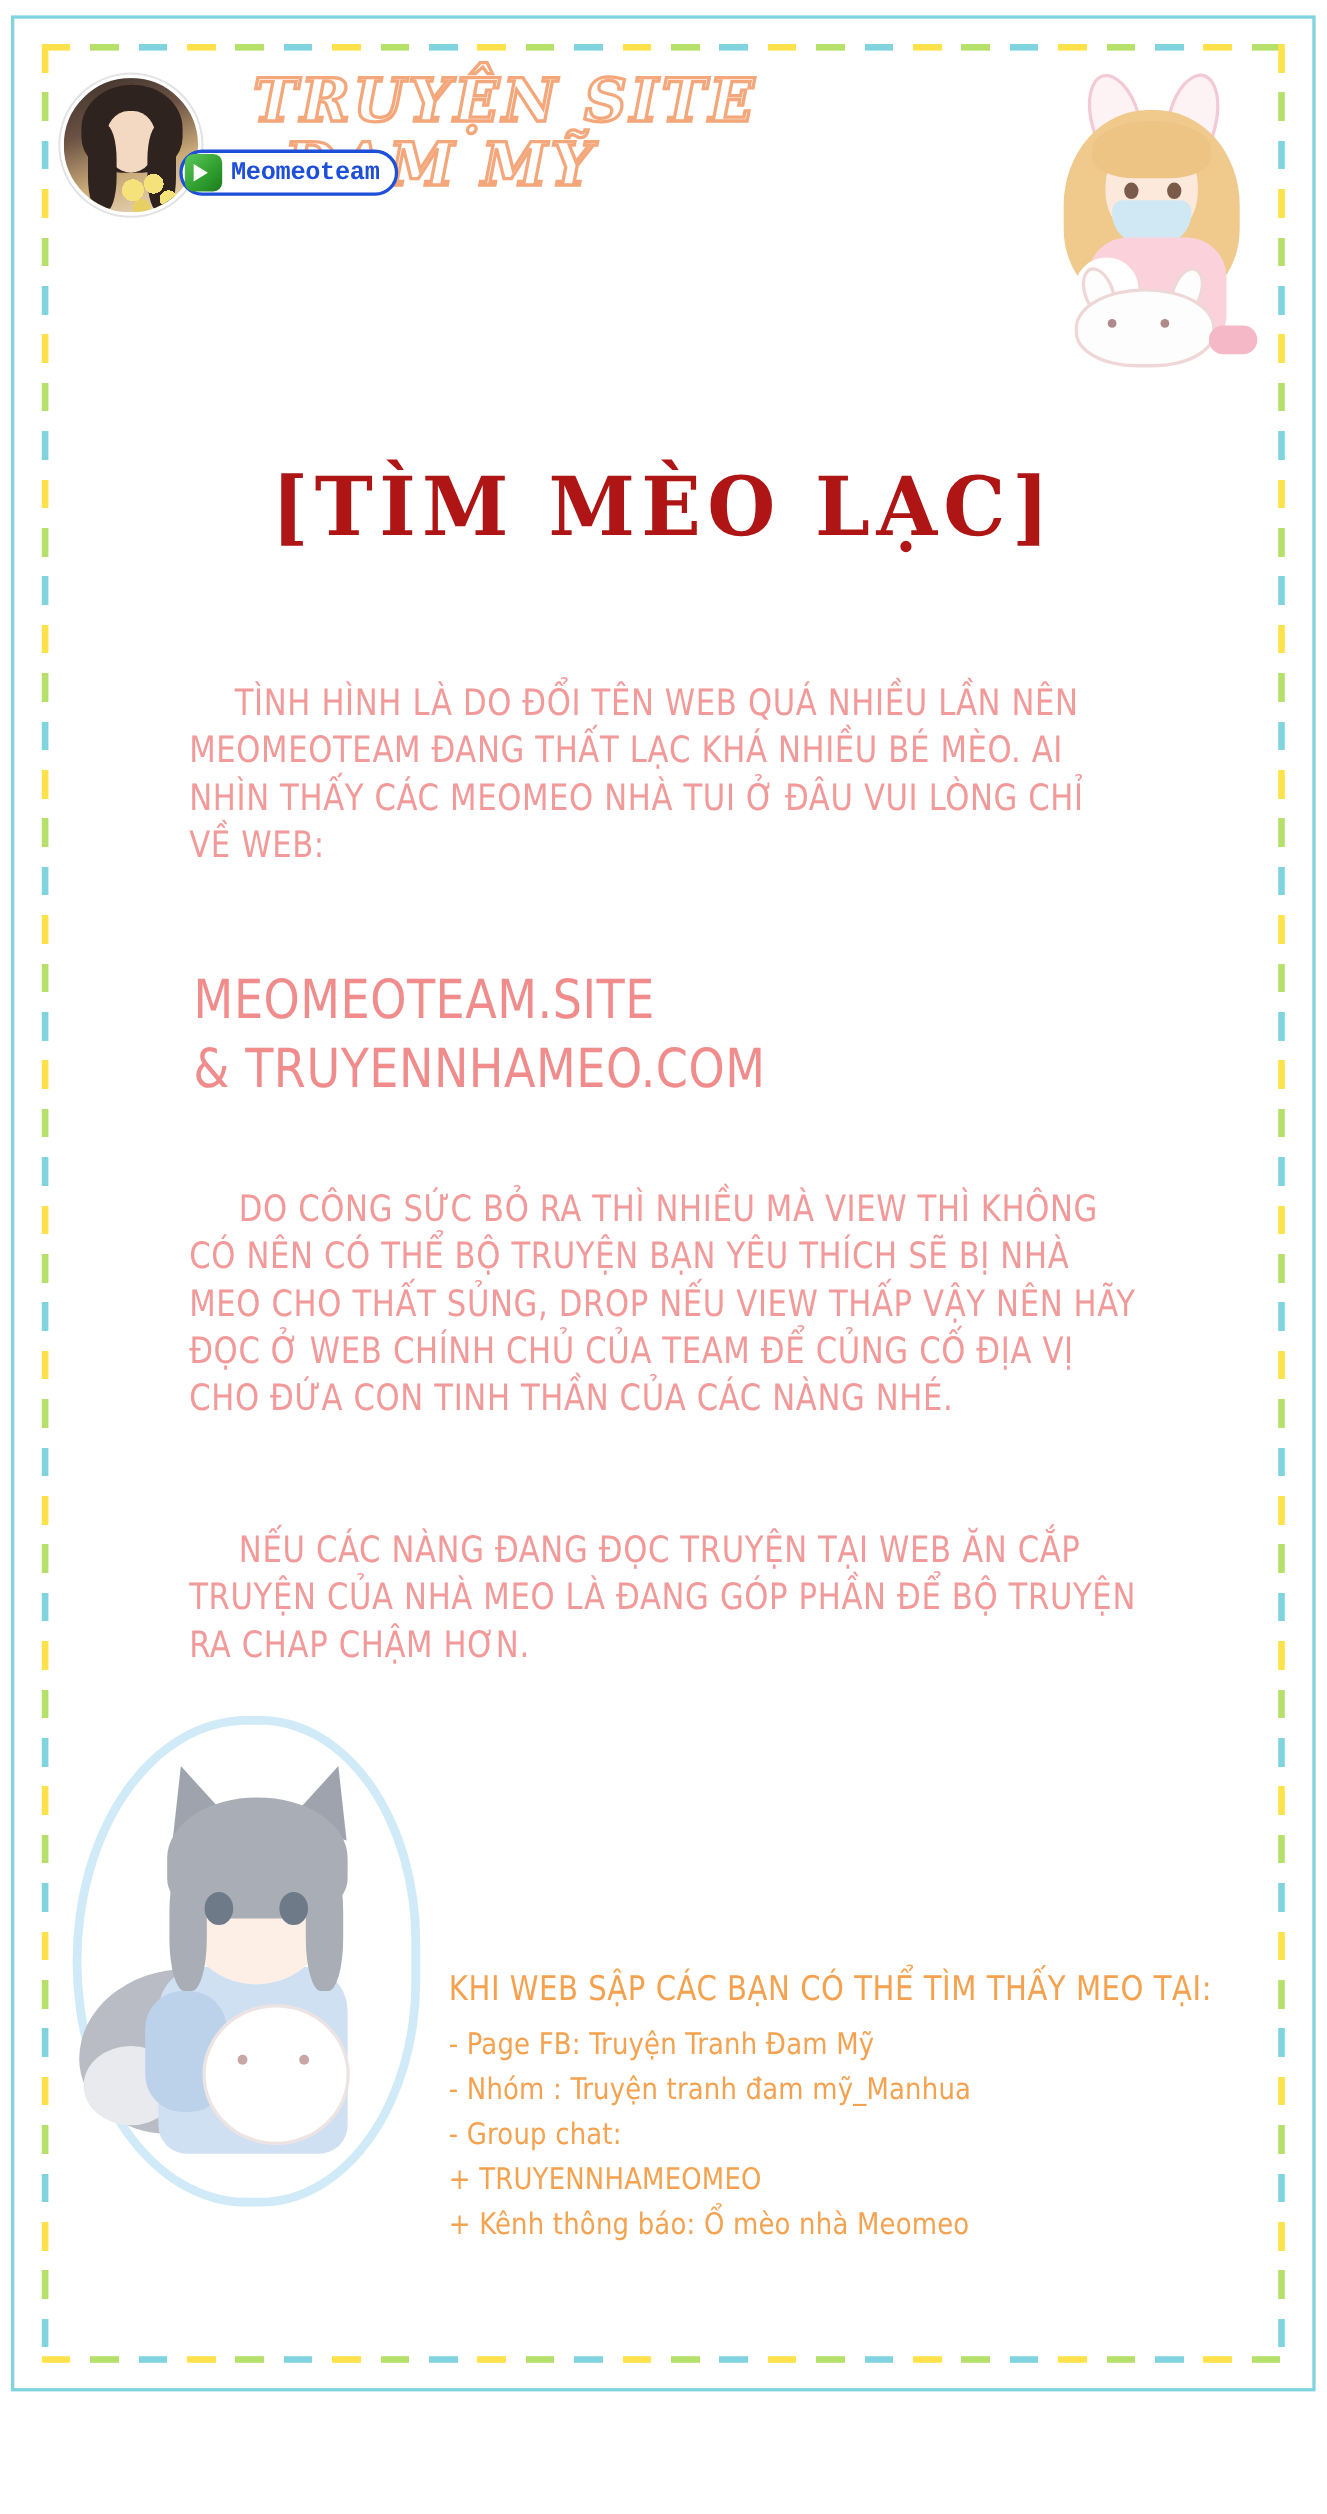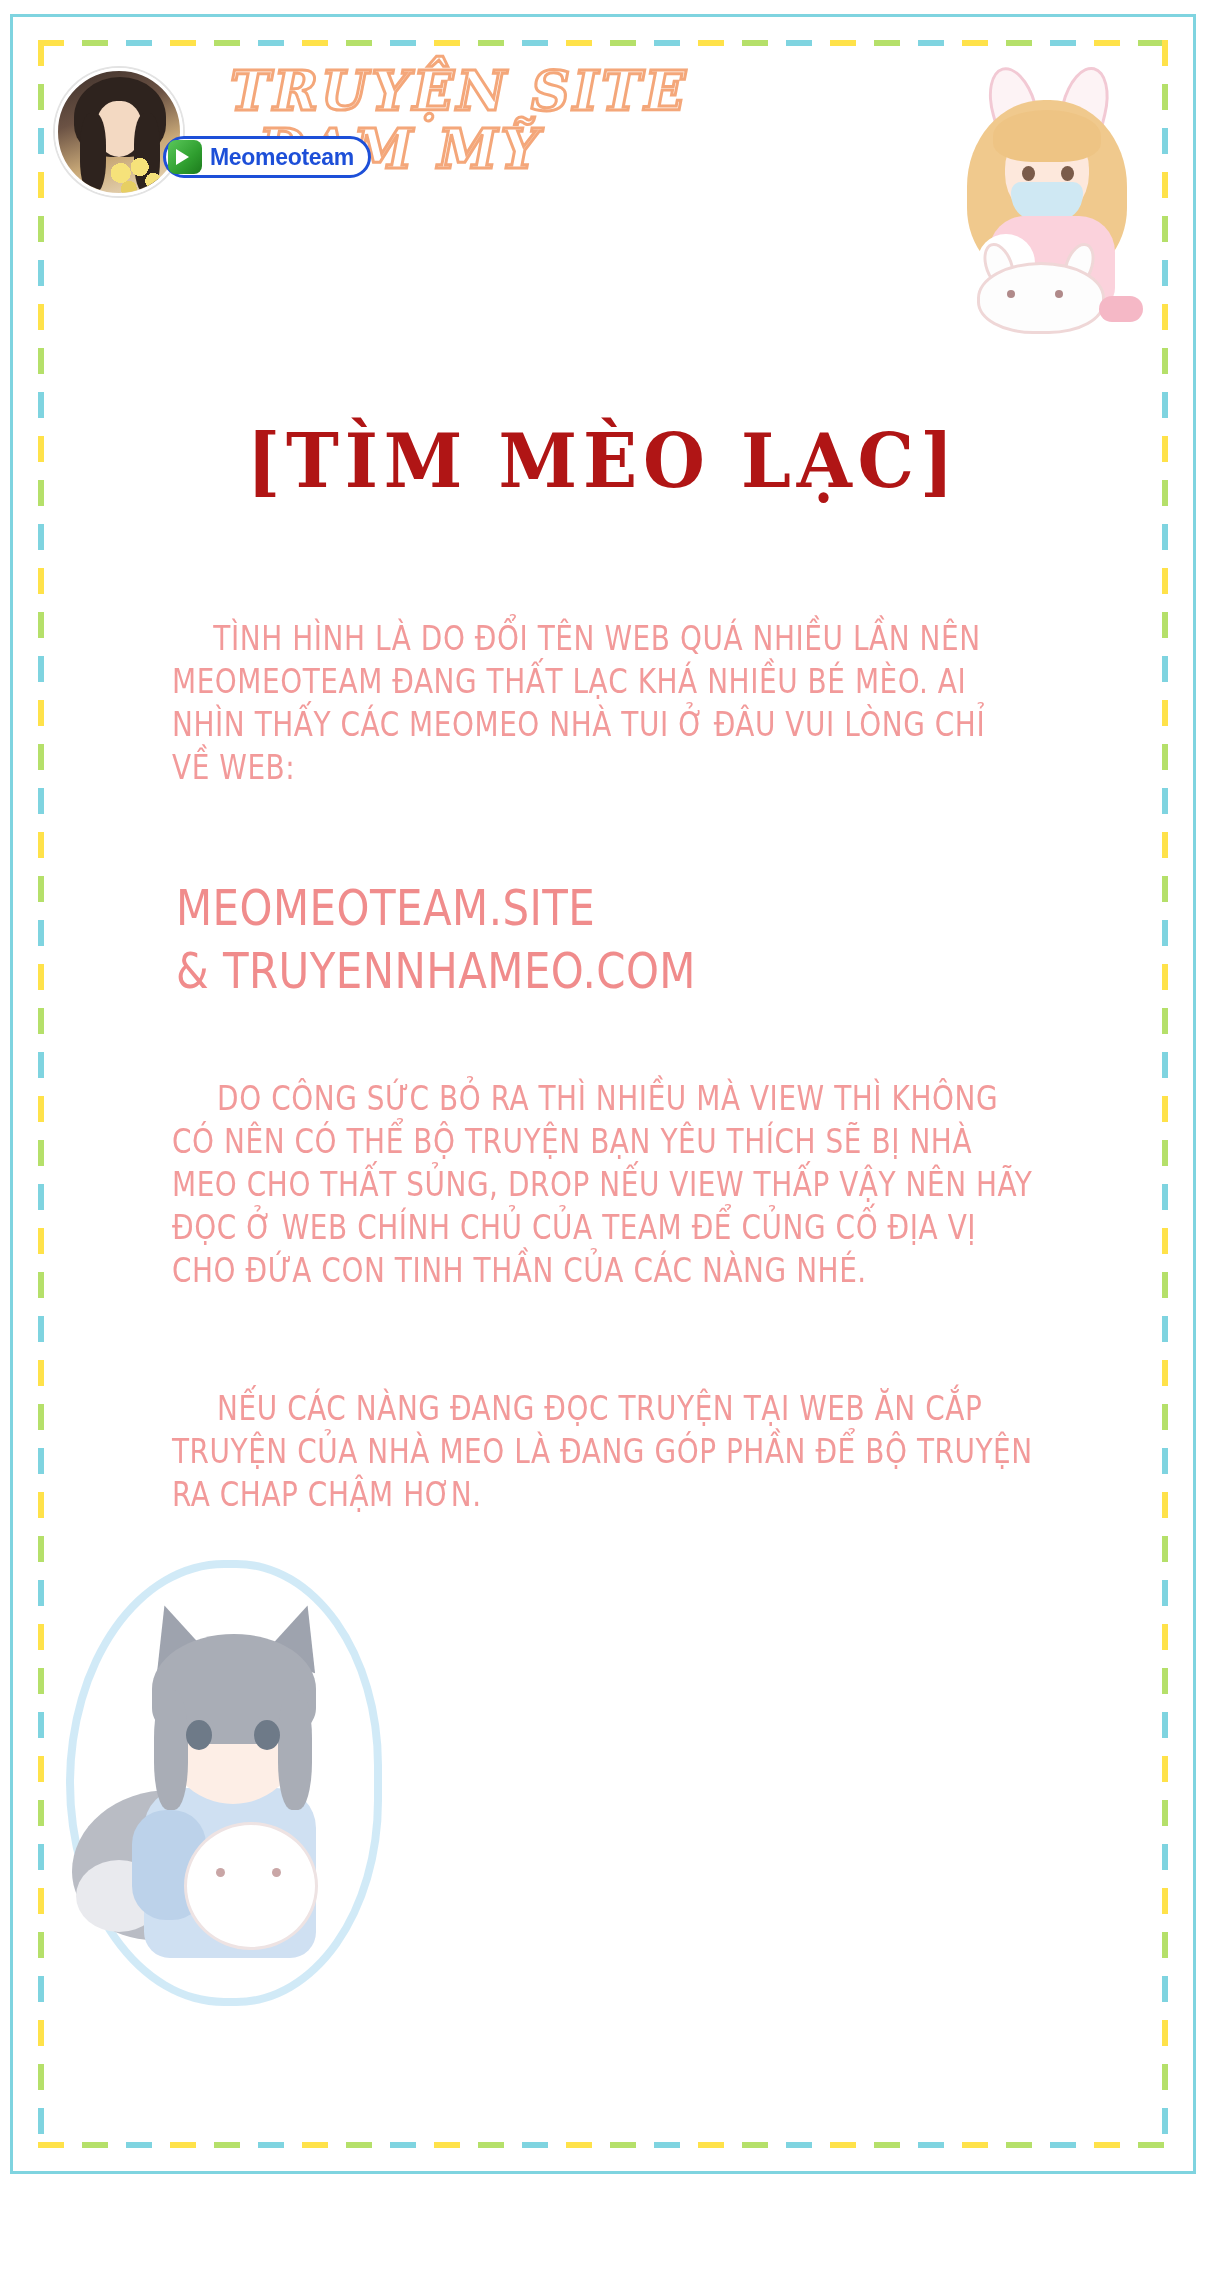--- a/index.html
+++ b/index.html
@@ -142,20 +142,21 @@
     border-left: 13px solid #ffffff;
     border-top: 8px solid transparent;
     border-bottom: 8px solid transparent;
   }
   .brand-badge .brand-text {
     color: #1d4fd8;
     font-weight: bold;
     font-size: 23px;
     letter-spacing: -0.3px;
     white-space: nowrap;
+    font-family: Liberation Mono, monospace;
   }
 
   .title-block {
     position: absolute;
     left: 175px; top: 14px;
     width: 560px;
   }
   .title-line {
     font-family: "DejaVu Serif", serif;
     font-style: italic;
@@ -521,14 +522,22 @@
     <div class="hair"></div>
     <div class="hair-side-l"></div>
     <div class="hair-side-r"></div>
     <div class="eye-l"></div>
     <div class="eye-r"></div>
     <div class="plush"></div>
     <div class="plush-eye1"></div>
     <div class="plush-eye2"></div>
   </div>
 
+  <div class="contact">
+    <div class="contact-title">KHI WEB SẬP CÁC BẠN CÓ THỂ TÌM THẤY MEO TẠI:</div>
+    <div class="contact-item">- Page FB: Truyện Tranh Đam Mỹ</div>
+    <div class="contact-item">- Nhóm : Truyện tranh đam mỹ_Manhua</div>
+    <div class="contact-item">- Group chat:</div>
+    <div class="contact-item">+ TRUYENNHAMEOMEO</div>
+    <div class="contact-item">+ Kênh thông báo: Ổ mèo nhà Meomeo</div>
+  </div>
 
 </div>
 
 </body></html>

